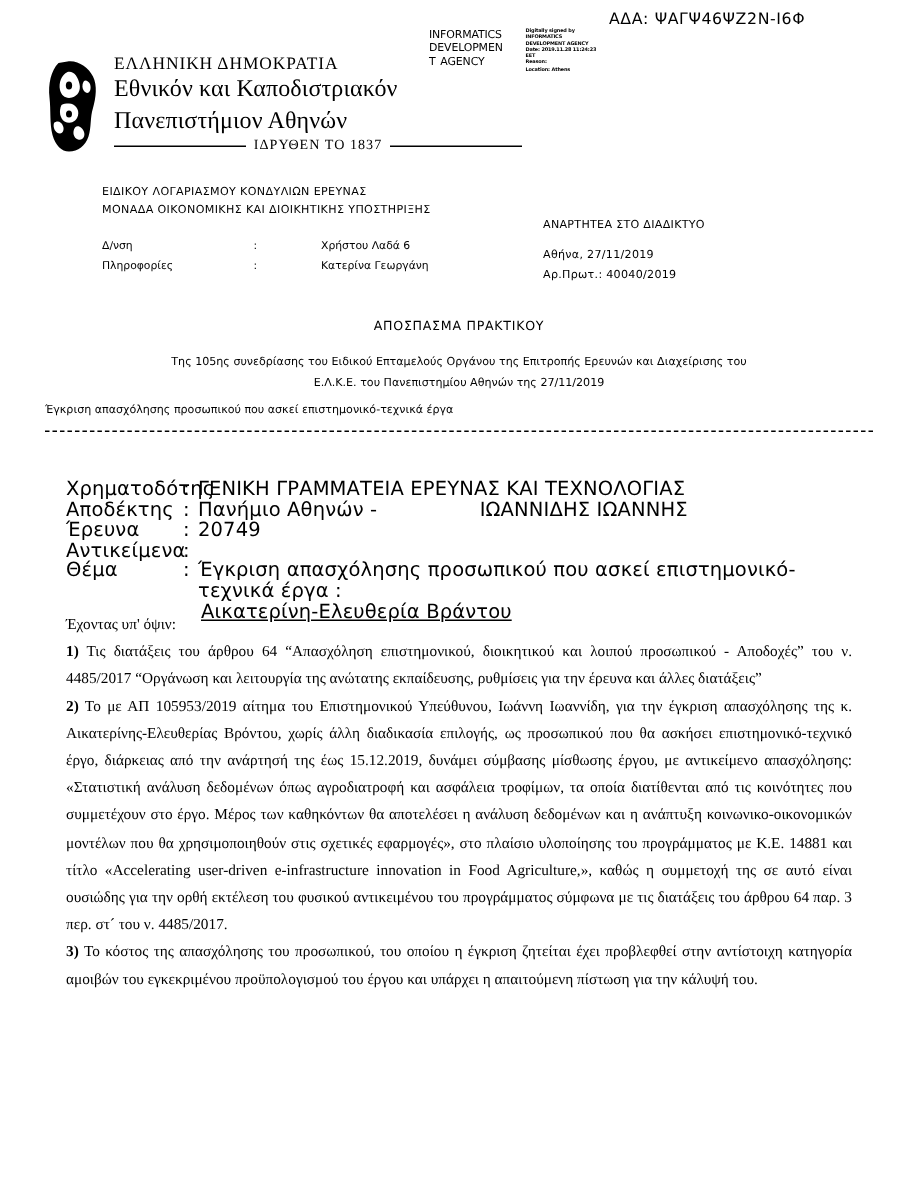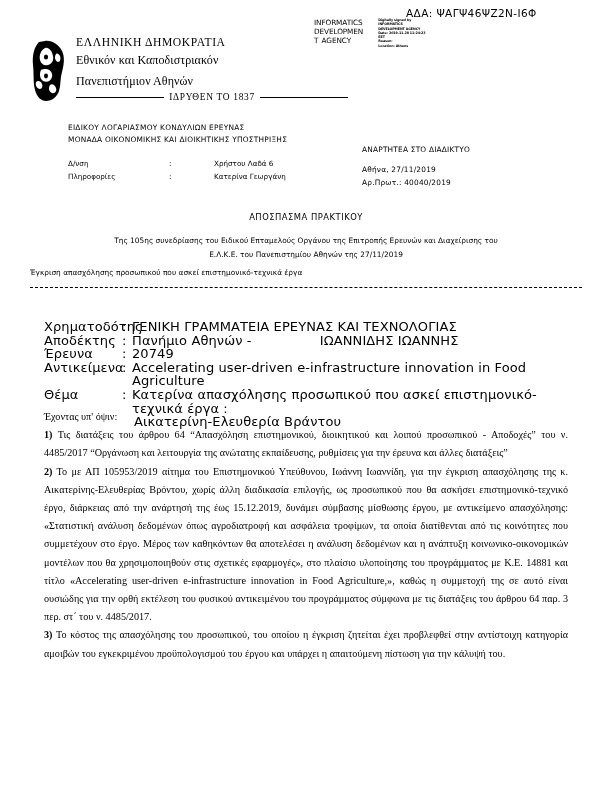--- a/index.html
+++ b/index.html
@@ -42,21 +42,20 @@
     white-space: nowrap;
   }
   .ida-stamp {
     position: absolute;
     top: 18px;
     left: 286px;
     width: 112px;
     height: 40px;
     display: flex;
     gap: 13px;
-    margin-left: 28px;
   }
   .ida-title {
     font-family: "DejaVu Sans", sans-serif;
     font-size: 7.3px;
     line-height: 9.2px;
     letter-spacing: -0.1px;
     width: 56px;
     word-spacing: 1px;
   }
   .ida-sig {
@@ -91,21 +90,21 @@
     text-align: left;
   }
   .lh-line1 {
     font-family: "Liberation Serif", serif;
     font-size: 11.6px;
     letter-spacing: 0.6px;
     line-height: 14px;
   }
   .lh-line2, .lh-line3 {
     font-family: "Liberation Serif", serif;
-    font-size: 12px;
+    font-size: 16px;
     line-height: 20.5px;
     letter-spacing: 0.1px;
   }
   .lh-founded {
     margin-top: 1px;
     font-size: 9.4px;
     letter-spacing: 0.7px;
     text-align: center;
     width: 272px;
     display: flex;
@@ -197,21 +196,21 @@
     width: 520px;
     font-family: "DejaVu Sans", sans-serif;
     font-size: 13px;
     line-height: 13.6px;
   }
   .fields .frow { display: flex; align-items: flex-start; }
   .fields .fk { width: 78px; flex: none; letter-spacing: 0.1px; }
   .fields .fd { width: 10px; flex: none; }
   .fields .fv { flex: 1 1 auto; letter-spacing: 0.1px; }
   .fields .fv .indent { padding-left: 64px; }
-  .fields .fv .second { padding-left: 2px; }
+  .fields .fv .second { padding-left: 2px; text-decoration: underline; }
 
   
   .body {
     position: absolute;
     top: 408px;
     left: 44px;
     width: 524px;
     font-family: "Liberation Serif", serif;
     font-size: 10.2px;
     line-height: 18.2px;
@@ -333,28 +332,27 @@
 
     <div class="frow">
       <span class="fk">Έρευνα</span>
       <span class="fd">:</span>
       <span class="fv">20749</span>
     </div>
 
     <div class="frow">
       <span class="fk">Αντικείμενα</span>
       <span class="fd">:</span>
-      <span class="fv">Accelerating user-driven e-infrastructure innovation in Food Agriculture</span>
     </div>
 
     <div class="frow">
       <span class="fk">Θέμα</span>
       <span class="fd">:</span>
       <span class="fv">
-        <span>Κατερίνα απασχόλησης προσωπικού που ασκεί επιστημονικό-τεχνικά έργα :</span><br>
+        <span>Έγκριση απασχόλησης προσωπικού που ασκεί επιστημονικό-τεχνικά έργα :</span><br>
         <span class="second">Αικατερίνη-Ελευθερία Βράντου</span>
       </span>
     </div>
 
   </div>
 
   <div class="body">
     <p class="item">Έχοντας υπ' όψιν:</p>
 
     <p class="item">

